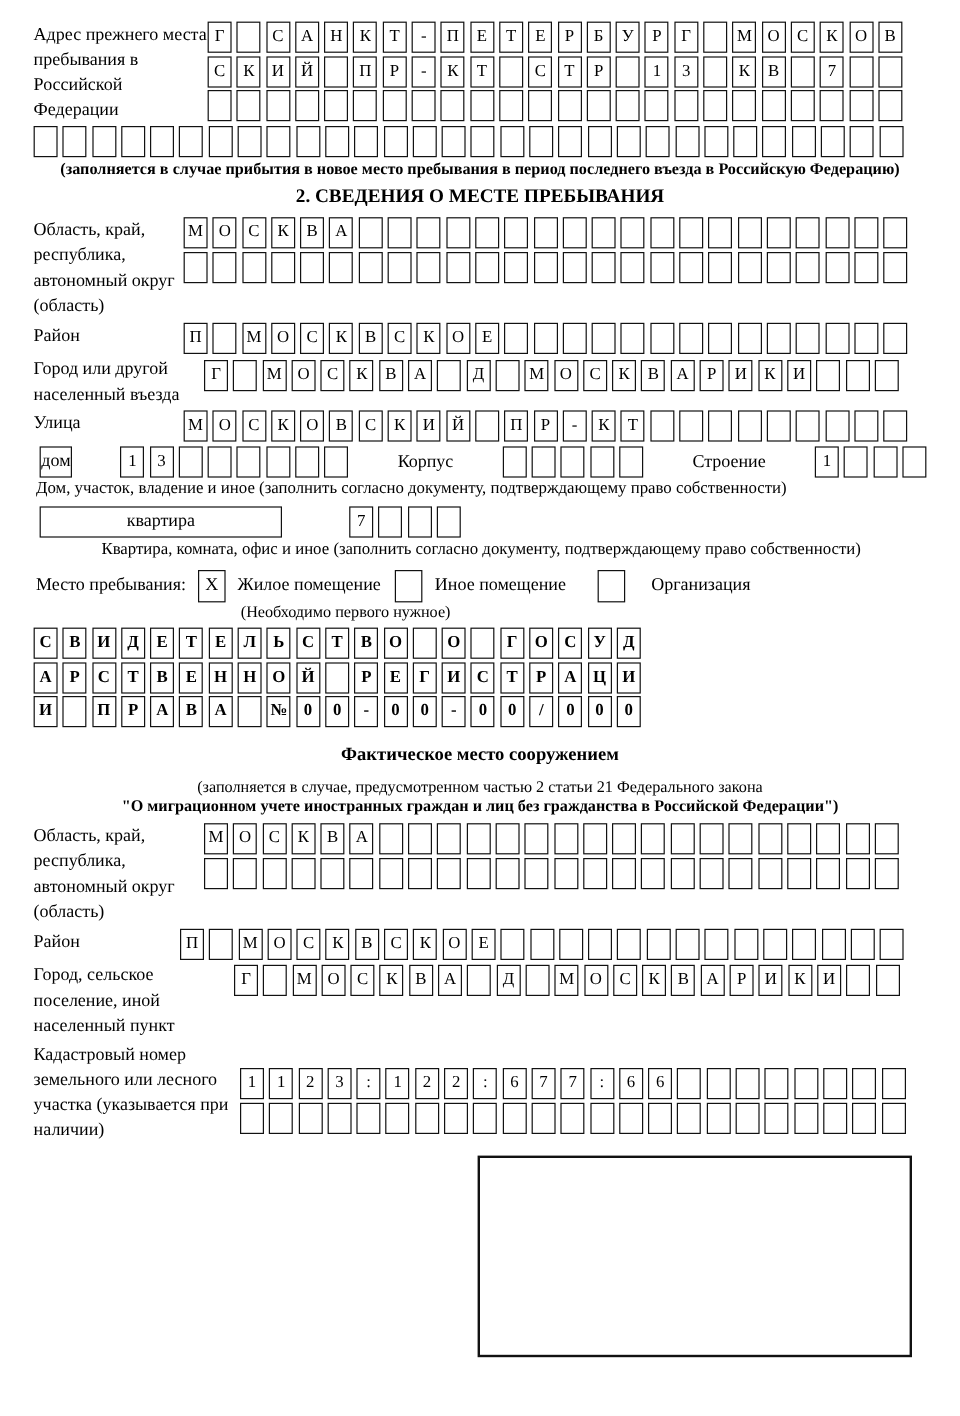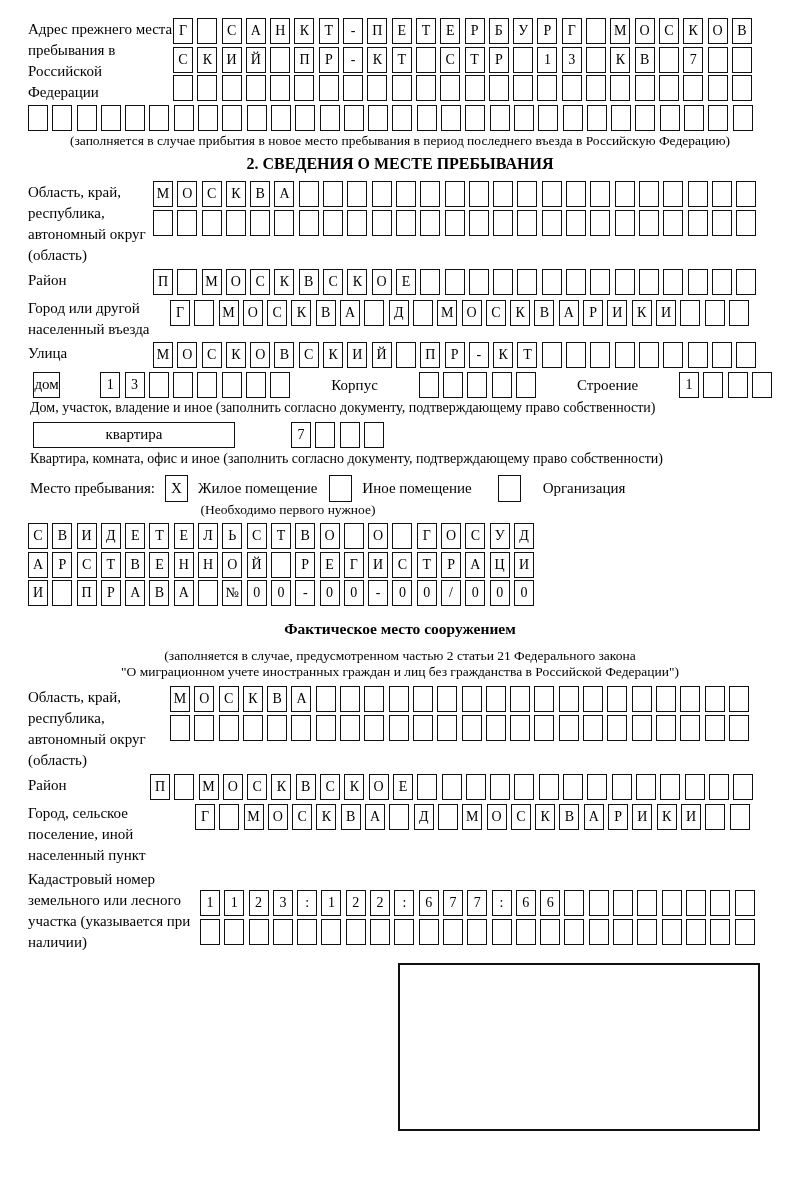--- a/index.html
+++ b/index.html
@@ -52,21 +52,21 @@
     display:inline-block; text-align:center; font-size:15px; line-height:24px;
     flex:0 0 auto;
   }
   .chk-lab { padding:0 12px 0 10px; white-space:nowrap; }
 
   .stamp-box {
     width:362px; height:168px; border:2px solid #111;
     margin-left:370px; margin-top:10px;
   }
 
-  .mb2{margin-bottom:2px;} .mb4{margin-bottom:4px;} .mb6{margin-bottom:6px;}
+  .mb2{margin-bottom:2px;} .mb4{margin-bottom:4px;} .mb6{margin-bottom:6px;font-weight:bold;}
   .mb8{margin-bottom:8px;}
 </style>
 </head>
 <body>
 
 <div class="page">
 
 
   <div class="field mb2">
     <div class="flabel w145">Адрес прежнего места пребывания в Российской Федерации</div>
@@ -371,21 +371,21 @@
 
   <div class="hrow mb2">
     <div class="label-box kv">квартира</div>
     <div class="boxes">
         <span class="cell">7</span>
         <span class="cell"></span>
         <span class="cell"></span>
         <span class="cell"></span>
       </div>
   </div>
-  <div style="font-size:14px; margin:3px 0 8px 2px;">Квартира, комната, офис и иное (заполнить согласно документу, подтверждающему право собственности)</div>
+  <div style="font-size:14px; margin:3px 0 8px 2px;text-align:center;">Квартира, комната, офис и иное (заполнить согласно документу, подтверждающему право собственности)</div>
 
   <div class="chk-row">
     <span style="padding-right:10px;">Место пребывания:</span>
     <span class="chk">X</span>
     <span class="chk-lab">Жилое помещение</span>
     <span class="chk"></span>
     <span class="chk-lab">Иное помещение</span>
     <span class="chk" style="margin-left:14px;"></span>
     <span class="chk-lab" style="padding-left:22px;">Организация</span>
   </div>

